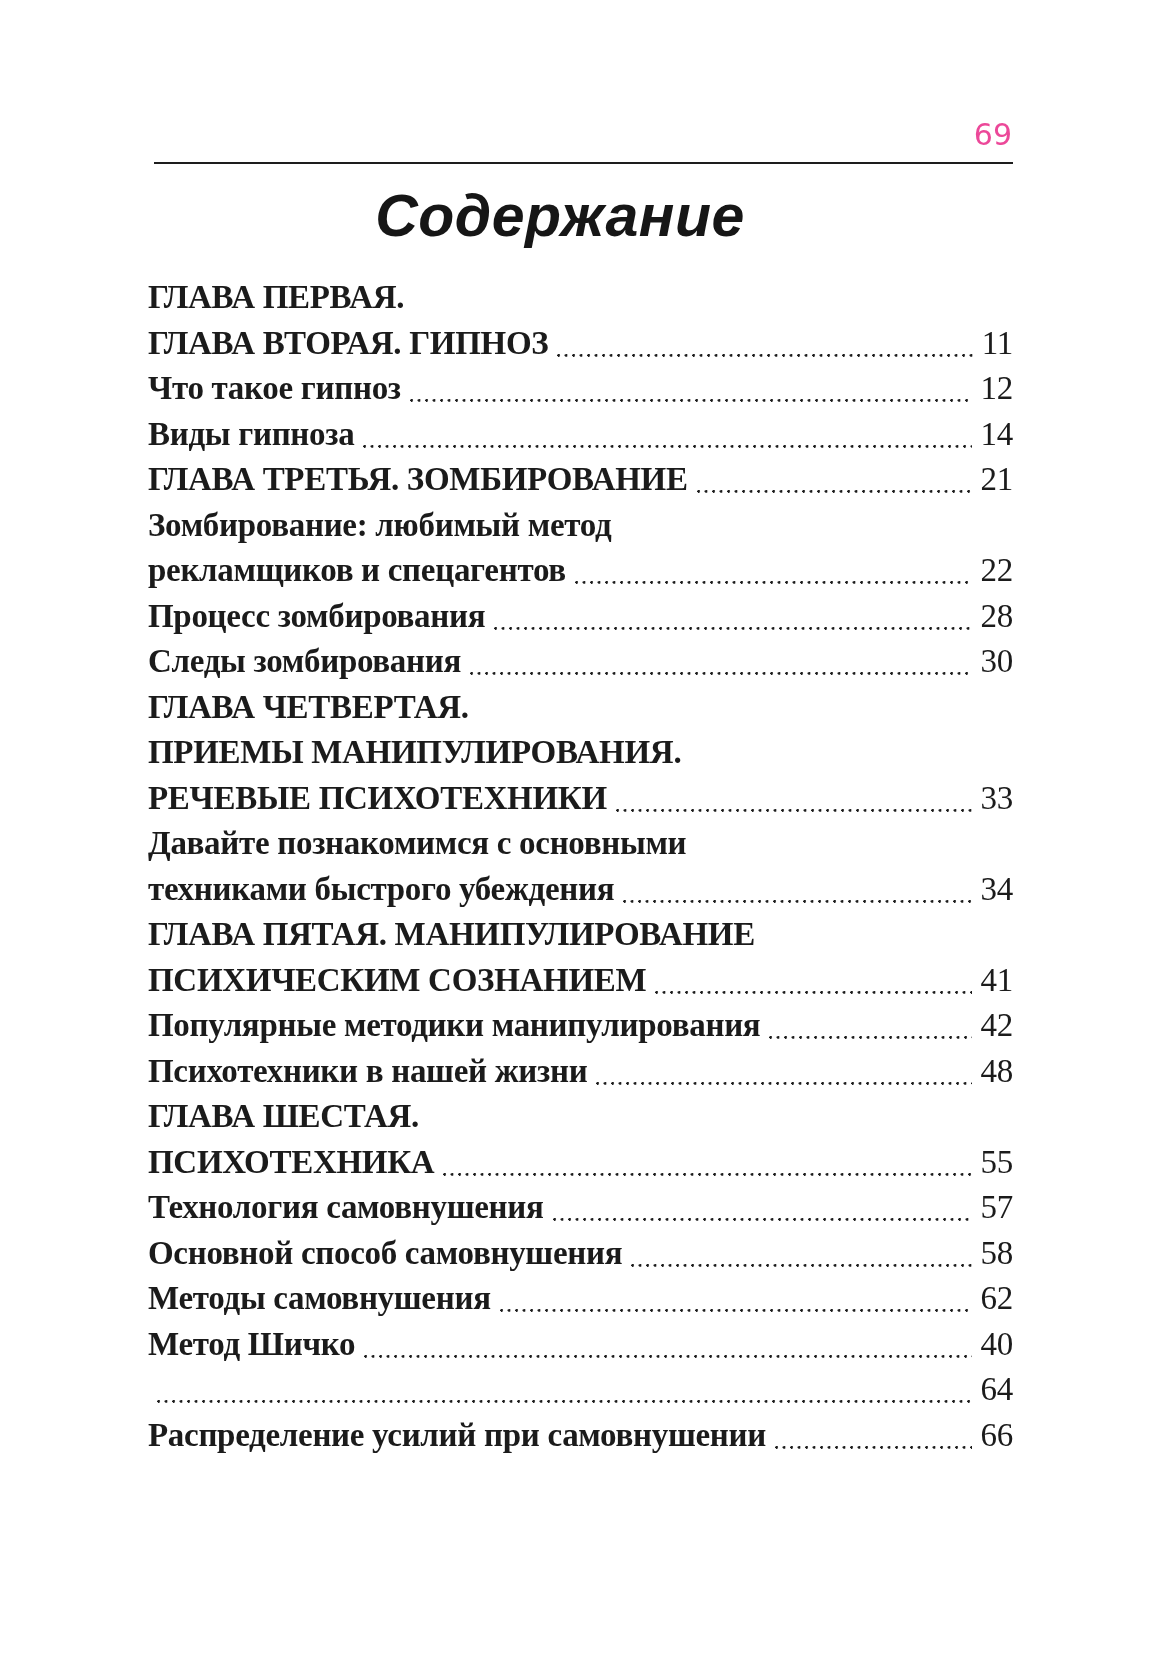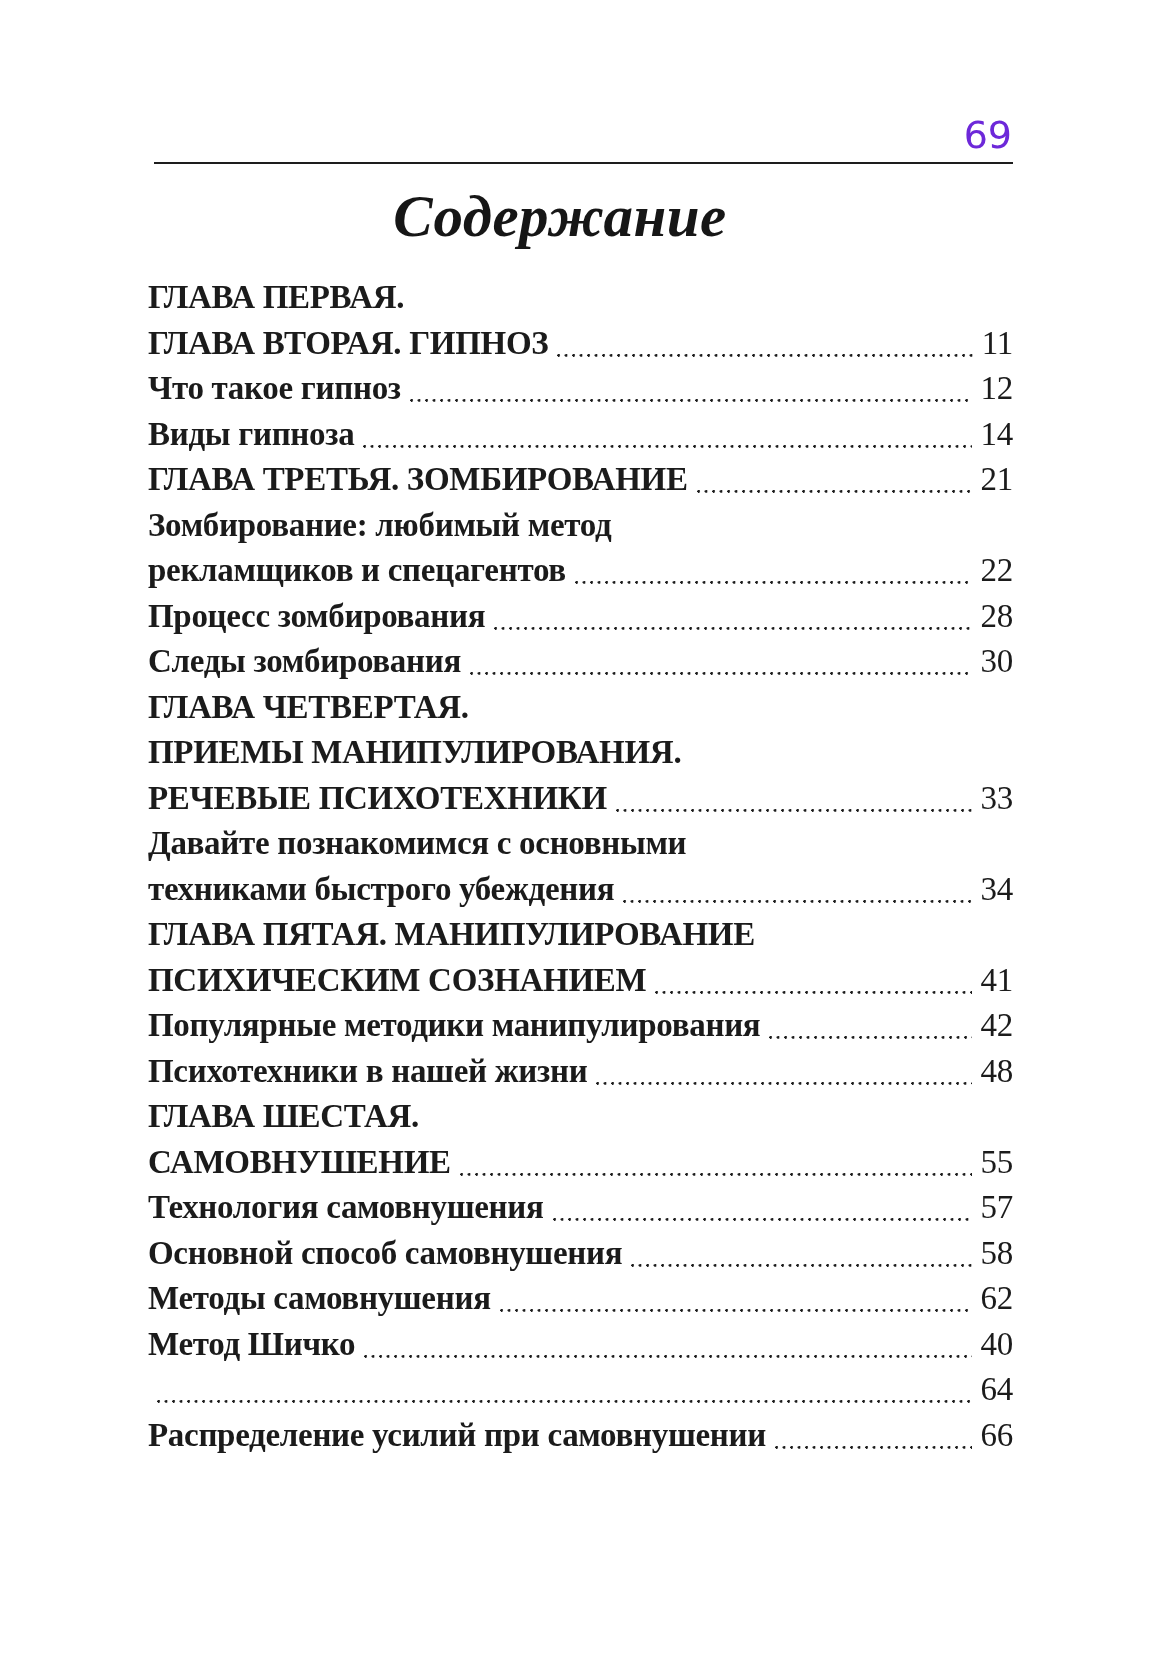--- a/index.html
+++ b/index.html
@@ -14,40 +14,40 @@
     background: #ffffff;
     color: #1b1b1b;
     font-family: "Liberation Serif", serif;
     overflow: hidden;
   }
   .page-number {
     position: absolute;
     top: 116px;
     right: 158px;
     font-family: "DejaVu Sans", sans-serif;
-    font-size: 38px;
+    font-size: 30px;
     line-height: 38px;
-    color: #6d28d9;
+    color: #ec4899;
   }
   .header-rule {
     position: absolute;
     top: 162px;
     left: 154px;
     width: 859px;
     height: 0;
     border-top: 2px solid #1d1d1d;
   }
   .toc-title {
     position: absolute;
     top: 176px;
     left: 110px;
     width: 900px;
     margin: 0;
     text-align: center;
-    font-family: Liberation Serif, serif;
+    font-family: Liberation Sans, sans-serif;
     font-style: italic;
     font-weight: bold;
     font-size: 59px;
     line-height: 80px;
     letter-spacing: 0.5px;
     color: #161616;
   }
   .toc-list {
     position: absolute;
     top: 275px;
@@ -171,21 +171,21 @@
       <div class="toc-row section">
     <span class="toc-label">Психотехники в нашей жизни</span>
     <span class="toc-dots"></span>
     <span class="toc-page">48</span>
   </div>
       <div class="toc-row chapter">
     <span class="toc-label">ГЛАВА ШЕСТАЯ.</span>
 
   </div>
       <div class="toc-row chapter">
-    <span class="toc-label">САМОВНУШЕНИЕ</span>
+    <span class="toc-label">ПСИХОТЕХНИКА</span>
     <span class="toc-dots"></span>
     <span class="toc-page">55</span>
   </div>
       <div class="toc-row section">
     <span class="toc-label">Технология самовнушения</span>
     <span class="toc-dots"></span>
     <span class="toc-page">57</span>
   </div>
       <div class="toc-row section">
     <span class="toc-label">Основной способ самовнушения</span>

